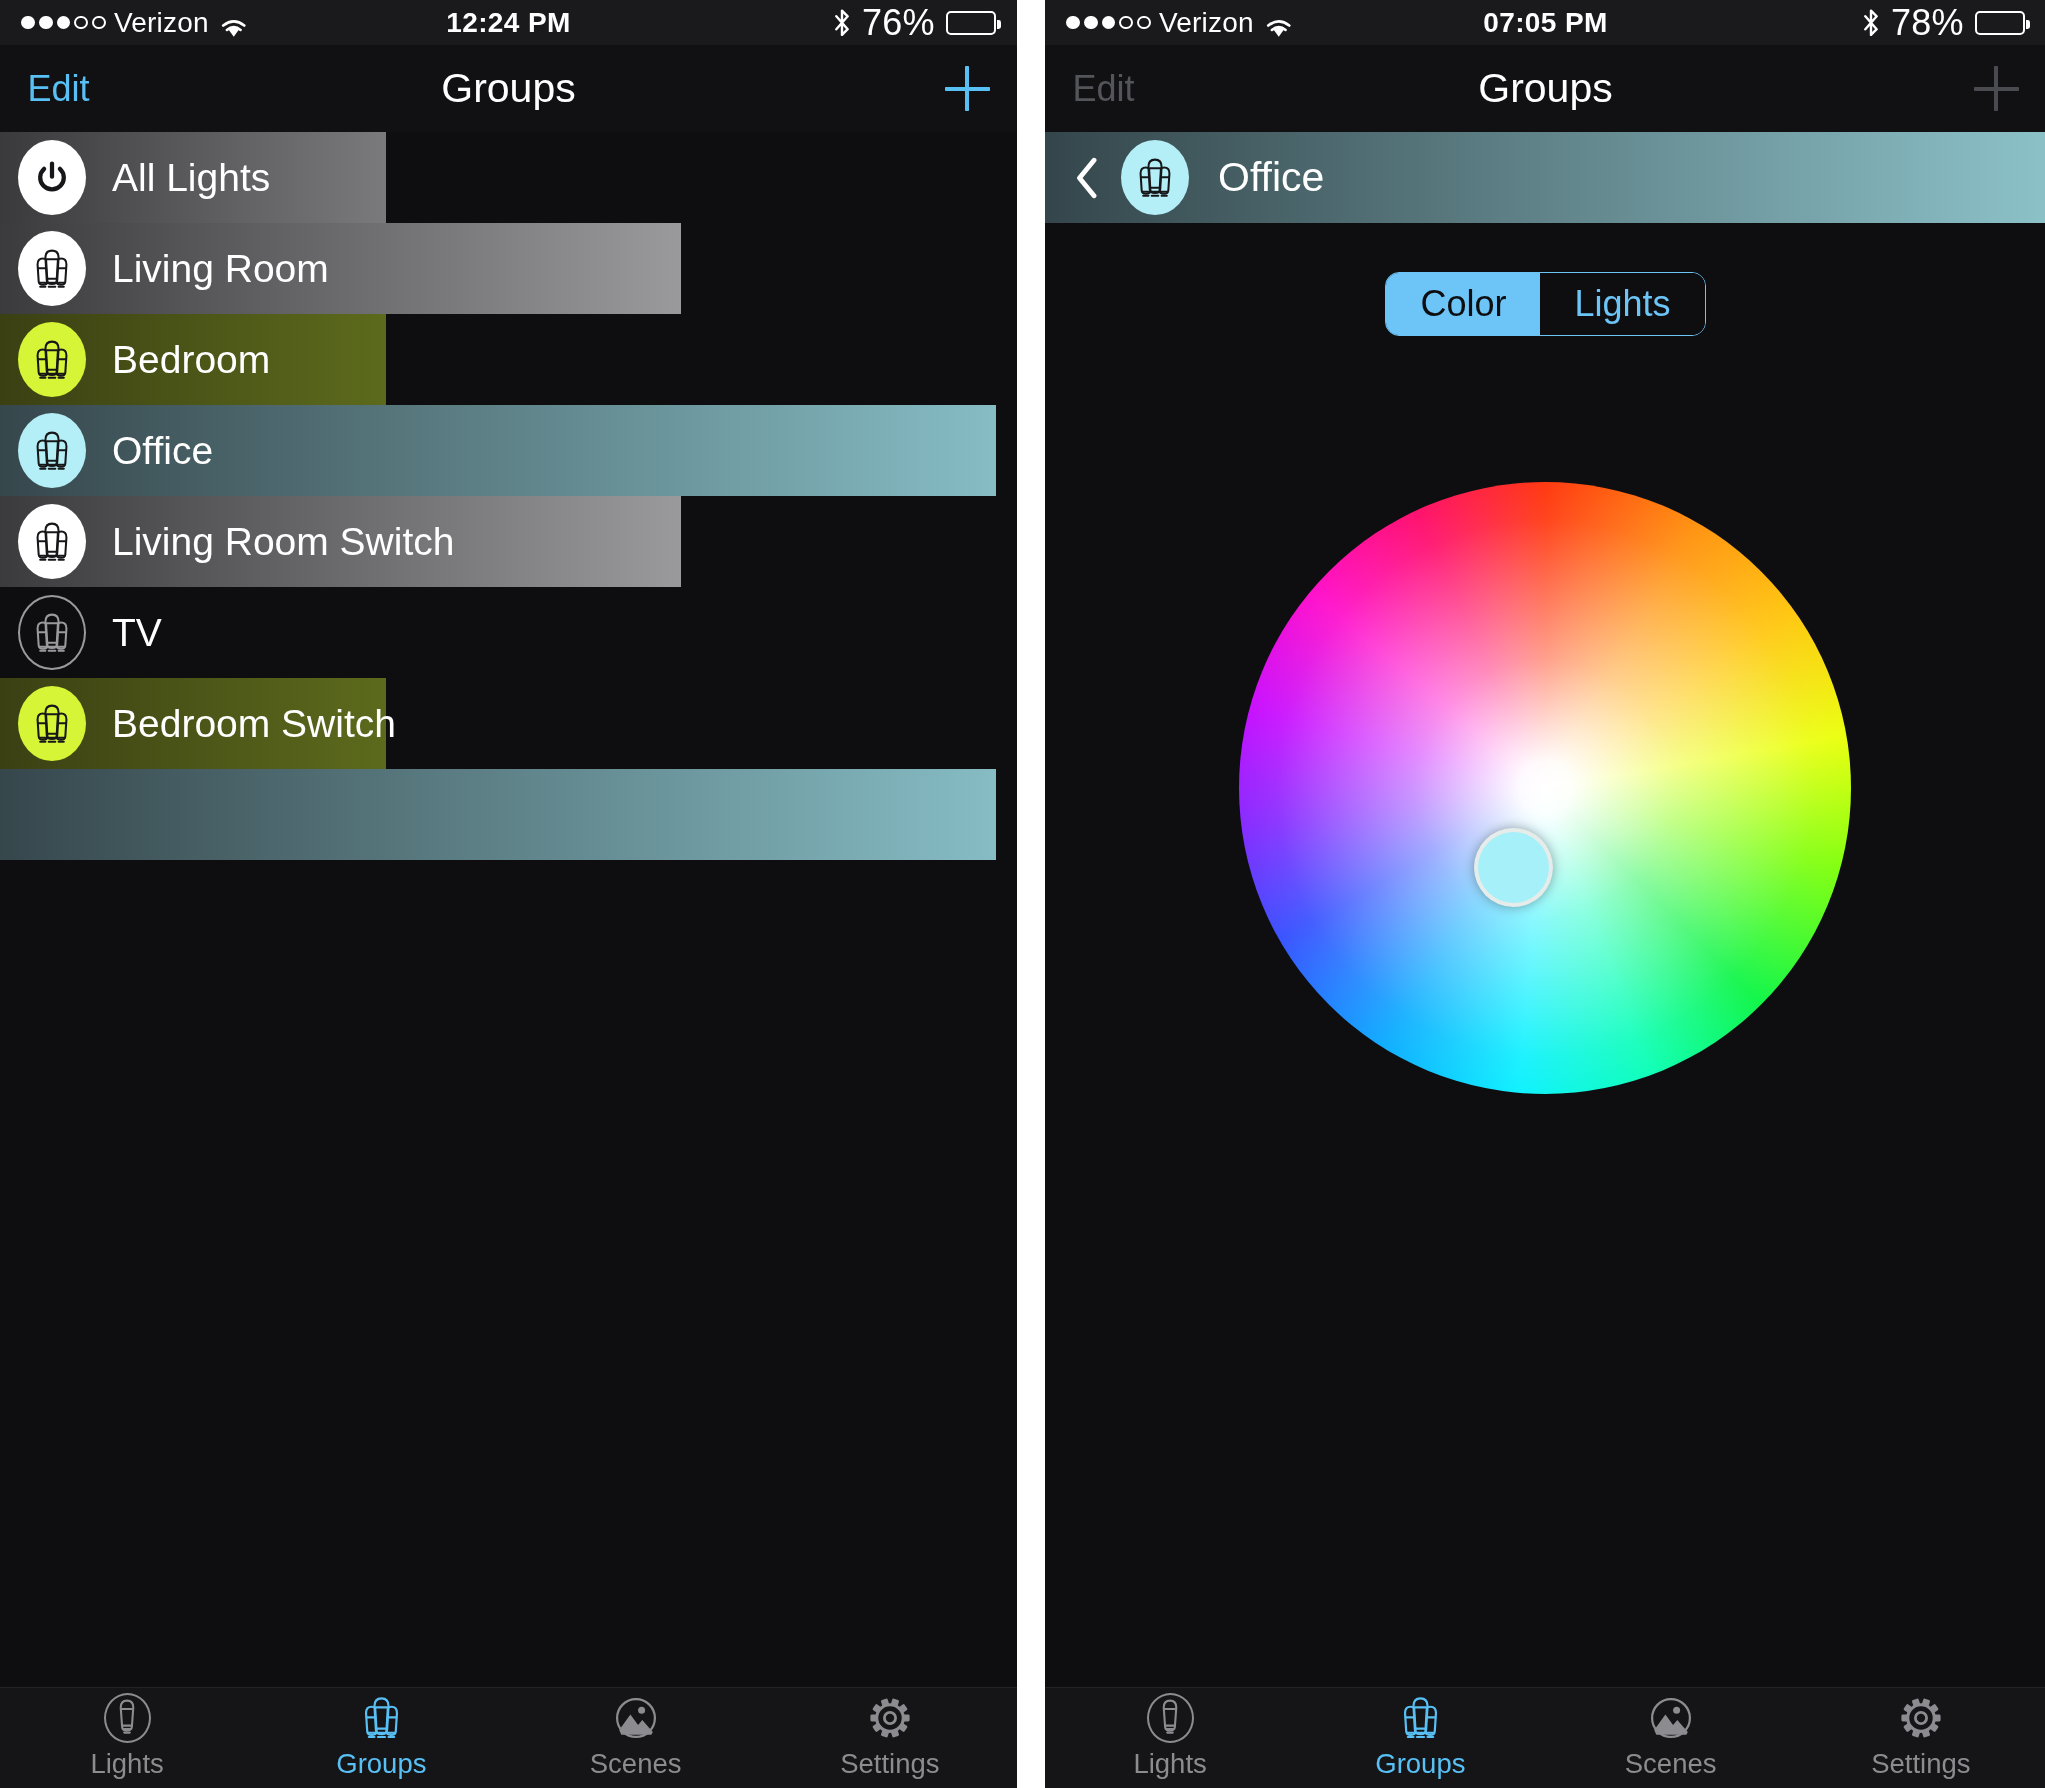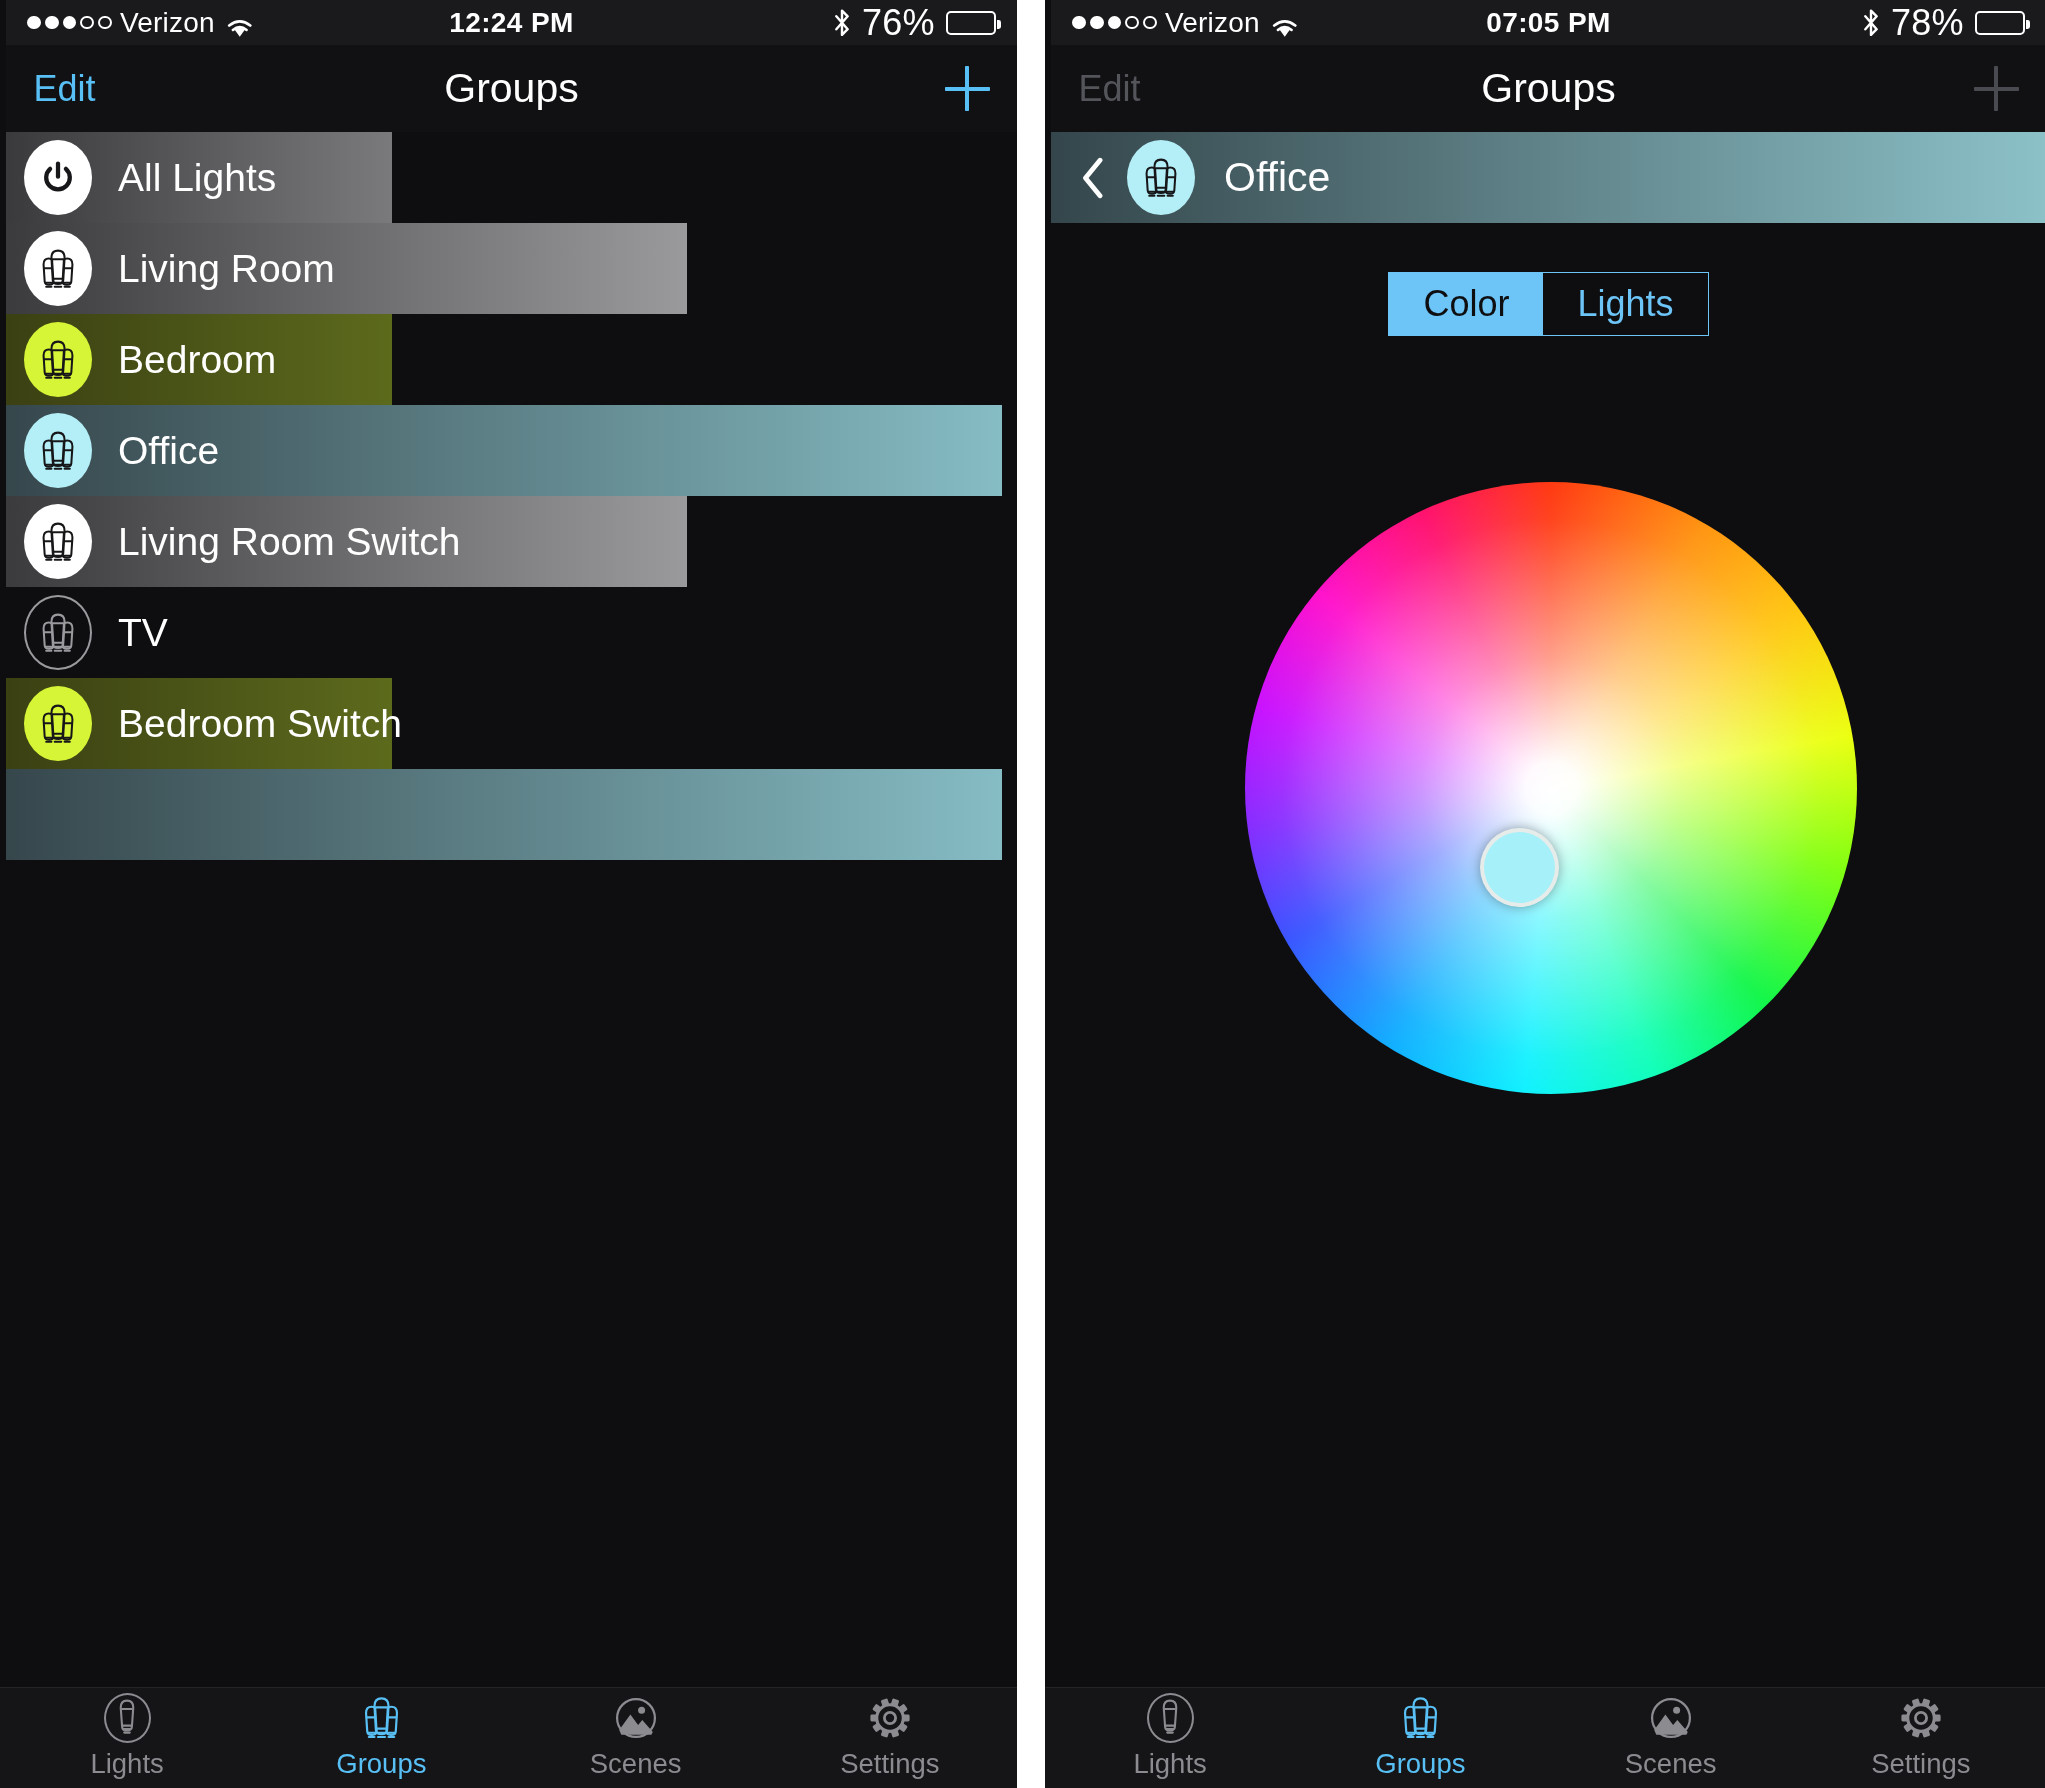--- a/index.html
+++ b/index.html
@@ -115,21 +115,21 @@
   .back-chevron { width: 27.5px; height: 42px; margin-left: 27.5px; }
   .detail-badge {
     width: 68px; height: 75px; border-radius: 50%; margin-left: 21px;
     display: flex; align-items: center; justify-content: center;
   }
   .detail-title { margin-left: 29px; font-size: 41px; color: #ffffff; }
 
   
   .seg-wrap { display: flex; justify-content: center; margin-top: 49px; }
   .segmented {
-    display: flex; border: 1.6px solid #6cc4f7; border-radius: 0; overflow: hidden;
+    display: flex; border: 1.6px solid #6cc4f7; border-radius: 14px; overflow: hidden;
   }
   .seg {
     padding: 13px 34px; font-size: 36px; line-height: 1;
     color: #6cc4f7; background: #0e0e11; min-width: 151px; text-align: center;
   }
   .seg.active { background: #6cc4f7; color: #0e0e11; }
 
   
   .wheel-area { position: relative; height: 932px; }
   .wheel {
@@ -175,21 +175,21 @@
     display: flex; align-items: flex-start; justify-content: space-around;
     border-top: 0.8px solid #242428;
     padding-top: 4.9px;
   }
   .tab { display: flex; flex-direction: column; align-items: center; width: 25%; }
   .tab-icon { height: 50px; display: flex; align-items: center; justify-content: center; }
   .tab-label { margin-top: 4.9px; font-size: 27.5px; color: #8b8b90; }
   .tab.active .tab-label { color: #59c0f5; }
 
   .spacer { flex: 1 1 auto; }
-  .content-col { display: flex; flex-direction: column; height: 100%; padding-left: 6px; }
+  .content-col { display: flex; flex-direction: column; height: 100%; }
 </style>
 </head>
 <body>
 
 <div class="stage">
 
   <div class="phone phone-left">
     <div class="content-col">
 
       <div class="statusbar">

